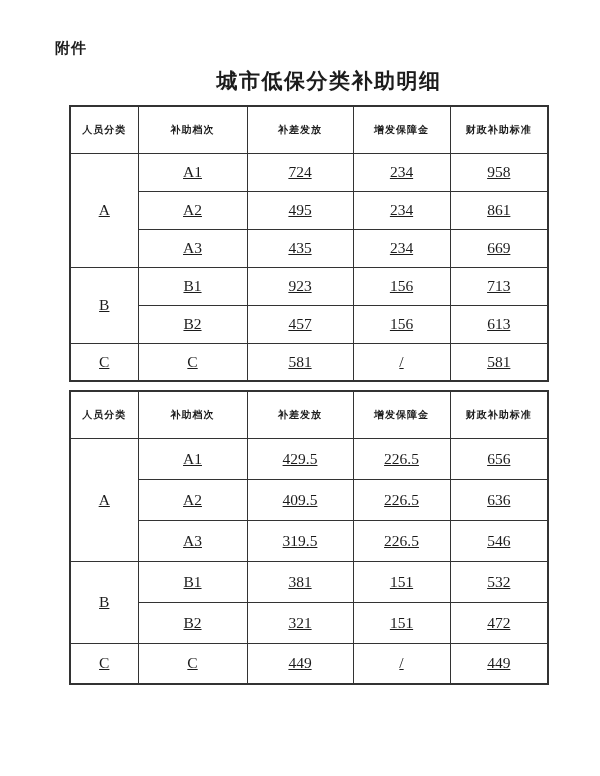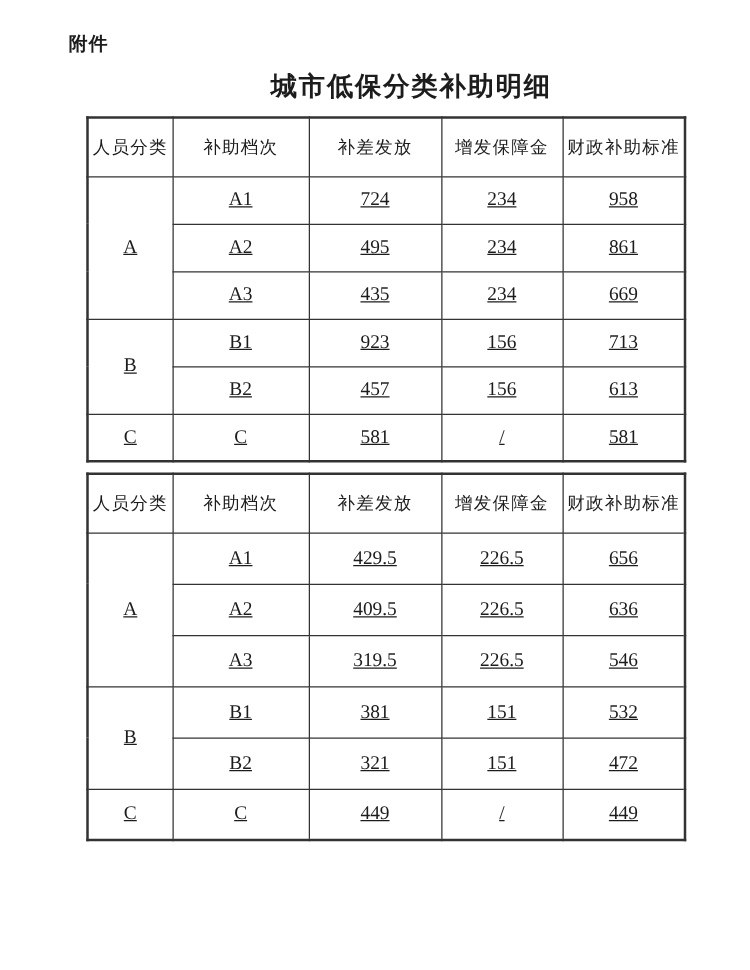--- a/index.html
+++ b/index.html
@@ -3,21 +3,21 @@
 <meta charset="utf-8">
 <style>
   * { box-sizing: border-box; margin: 0; padding: 0; }
   html, body {
     width: 600px; height: 776px;
     background: #ffffff;
     overflow: hidden;
     font-family: "Liberation Serif", "DejaVu Serif", serif;
     color: #1c1c1c;
   }
-  .page { width: 600px; height: 776px; padding-top: 26px; }
+  .page { width: 600px; height: 776px; padding-top: 38px; }
   .attachment {
     margin-left: 55px;
     font-size: 15px;
     font-weight: 600;
     line-height: 20px;
     letter-spacing: 1px;
   }
   .table-block { margin-left: 69px; width: 520px; }
   .table-title {
     text-align: center;
@@ -36,22 +36,22 @@
     width: 478px;
     border: 2px solid #333333;
   }
   table.subsidy th, table.subsidy td {
     border: 1px solid #333333;
     text-align: center;
     vertical-align: middle;
     padding: 0;
   }
   table.subsidy th {
-    font-size: 14px;
-    font-weight: normal;
+    font-size: 10px;
+    font-weight: bold;
     letter-spacing: 1px;
     height: 47px;
     margin-top: 36px;
   }
   table.subsidy td { font-size: 15.5px; text-decoration: underline; }
   .table-1 td { height: 38px; }
   .table-2 td { height: 41px; }
   col.c1 { width: 68px; }
   col.c2 { width: 109px; }
   col.c3 { width: 106px; }

